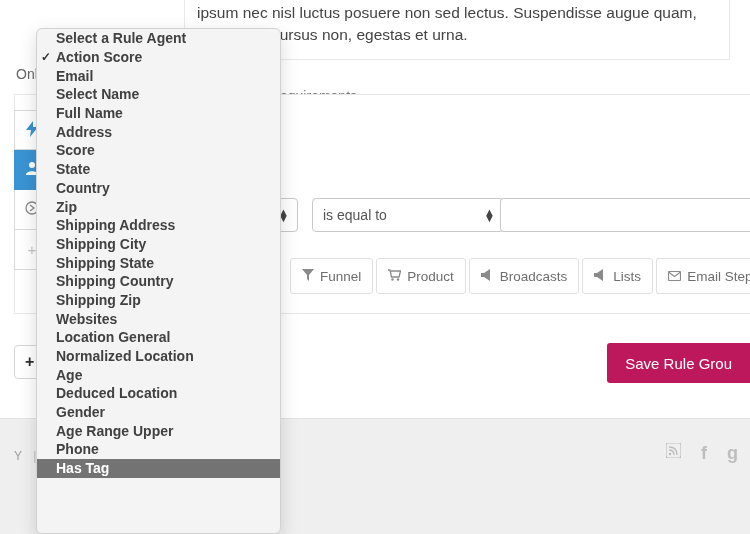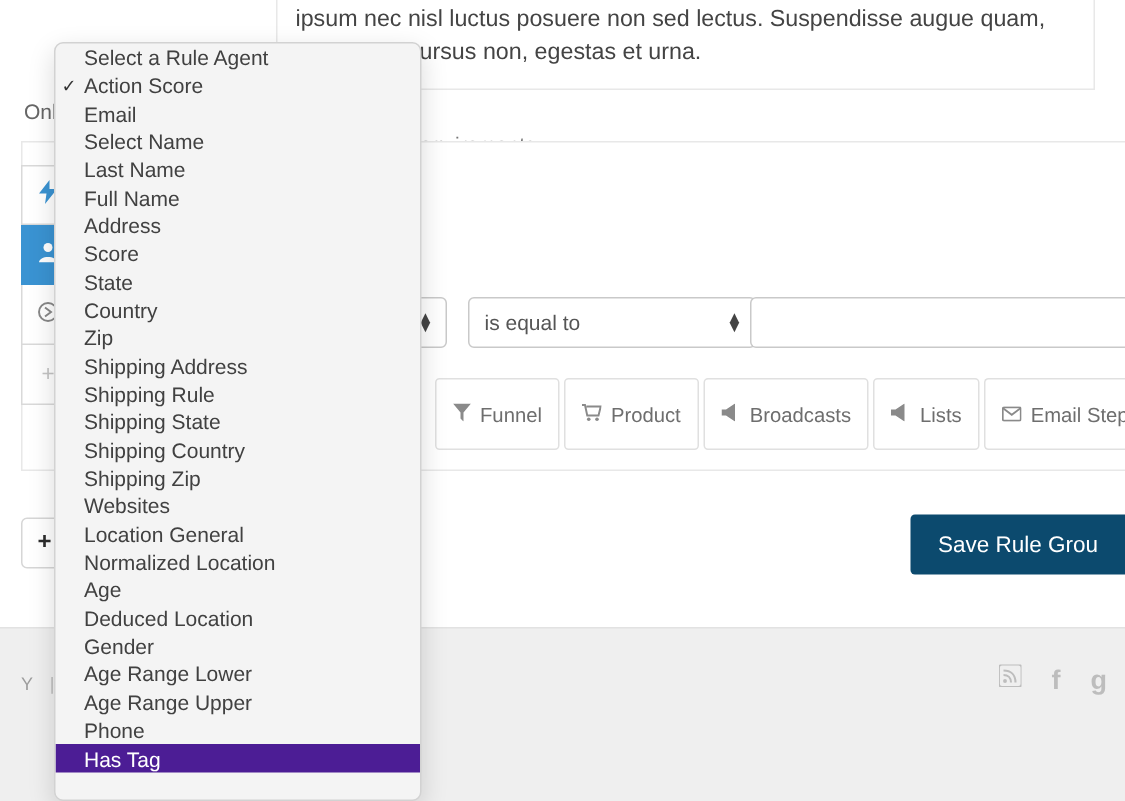--- a/index.html
+++ b/index.html
@@ -154,38 +154,38 @@
     display: flex;
     align-items: center;
     gap: 3px;
     color: #6e6e6e;
     font-size: 13.5px;
   }
   .chip {
     display: flex;
     align-items: center;
     gap: 6px;
-    height: 48px;
+    height: 36px;
     padding: 0 11px;
     background: #fff;
     border: 1.5px solid #e0e0e0;
     border-radius: 3px;
     cursor: pointer;
     white-space: nowrap;
   }
   .chip .ic { font-size: 13px; }
 
   
   .save-btn {
     position: absolute;
     top: 343px;
     right: 0;
     height: 40px;
     padding: 0 18px;
-    background: #0c4a6e;
+    background: #be185d;
     color: #fff;
     border: none;
     border-radius: 3px 0 0 3px;
     font-size: 15px;
     font-weight: 500;
     cursor: pointer;
   }
 
   
   .footer {
@@ -221,41 +221,42 @@
     position: absolute;
     top: 28px;
     left: 36px;
     width: 245px;
     height: 506px;
     background: #f4f4f4;
     border: 1px solid #d2d2d2;
     border-radius: 6px;
     box-shadow: 0 6px 18px rgba(0,0,0,0.15);
     overflow: hidden;
+    font-weight: bold;
   }
   .dropdown-item {
     height: 18.7px;
     display: flex;
     align-items: center;
     padding-left: 19px;
     color: #414141;
     font-size: 14px;
     position: relative;
     cursor: default;
     white-space: nowrap;
   }
   .dropdown-item.check::before {
     content: "✓";
     position: absolute;
     left: 4px;
     font-size: 12px;
     color: #333;
   }
   .dropdown-item.hl {
-    background: #4c1d95;
+    background: #737373;
     color: #fff;
   }
 </style>
 </head>
 <body>
 
 <div class="canvas">
 
   <div class="lorem">ipsum nec nisl luctus posuere non sed lectus. Suspendisse augue quam, pharetra a cursus non, egestas et urna.</div>
 
@@ -375,37 +376,35 @@
       <span style="font-family:Arial;font-weight:bold;font-size:18px;">f</span>
       <span style="font-family:Arial;font-weight:bold;font-size:18px;">g</span>
     </div>
   </div>
 
   <div class="dropdown" id="dd">
       <div class="dropdown-item">Select a Rule Agent</div>
       <div class="dropdown-item check">Action Score</div>
       <div class="dropdown-item">Email</div>
       <div class="dropdown-item">Select Name</div>
-      <div class="dropdown-item">Last Name</div>
       <div class="dropdown-item">Full Name</div>
       <div class="dropdown-item">Address</div>
       <div class="dropdown-item">Score</div>
       <div class="dropdown-item">State</div>
       <div class="dropdown-item">Country</div>
       <div class="dropdown-item">Zip</div>
       <div class="dropdown-item">Shipping Address</div>
-      <div class="dropdown-item">Shipping Rule</div>
+      <div class="dropdown-item">Shipping City</div>
       <div class="dropdown-item">Shipping State</div>
       <div class="dropdown-item">Shipping Country</div>
       <div class="dropdown-item">Shipping Zip</div>
       <div class="dropdown-item">Websites</div>
       <div class="dropdown-item">Location General</div>
       <div class="dropdown-item">Normalized Location</div>
       <div class="dropdown-item">Age</div>
       <div class="dropdown-item">Deduced Location</div>
       <div class="dropdown-item">Gender</div>
-      <div class="dropdown-item">Age Range Lower</div>
       <div class="dropdown-item">Age Range Upper</div>
       <div class="dropdown-item">Phone</div>
       <div class="dropdown-item hl">Has Tag</div>
     </div>
 
 </div>
 
 </body></html>

